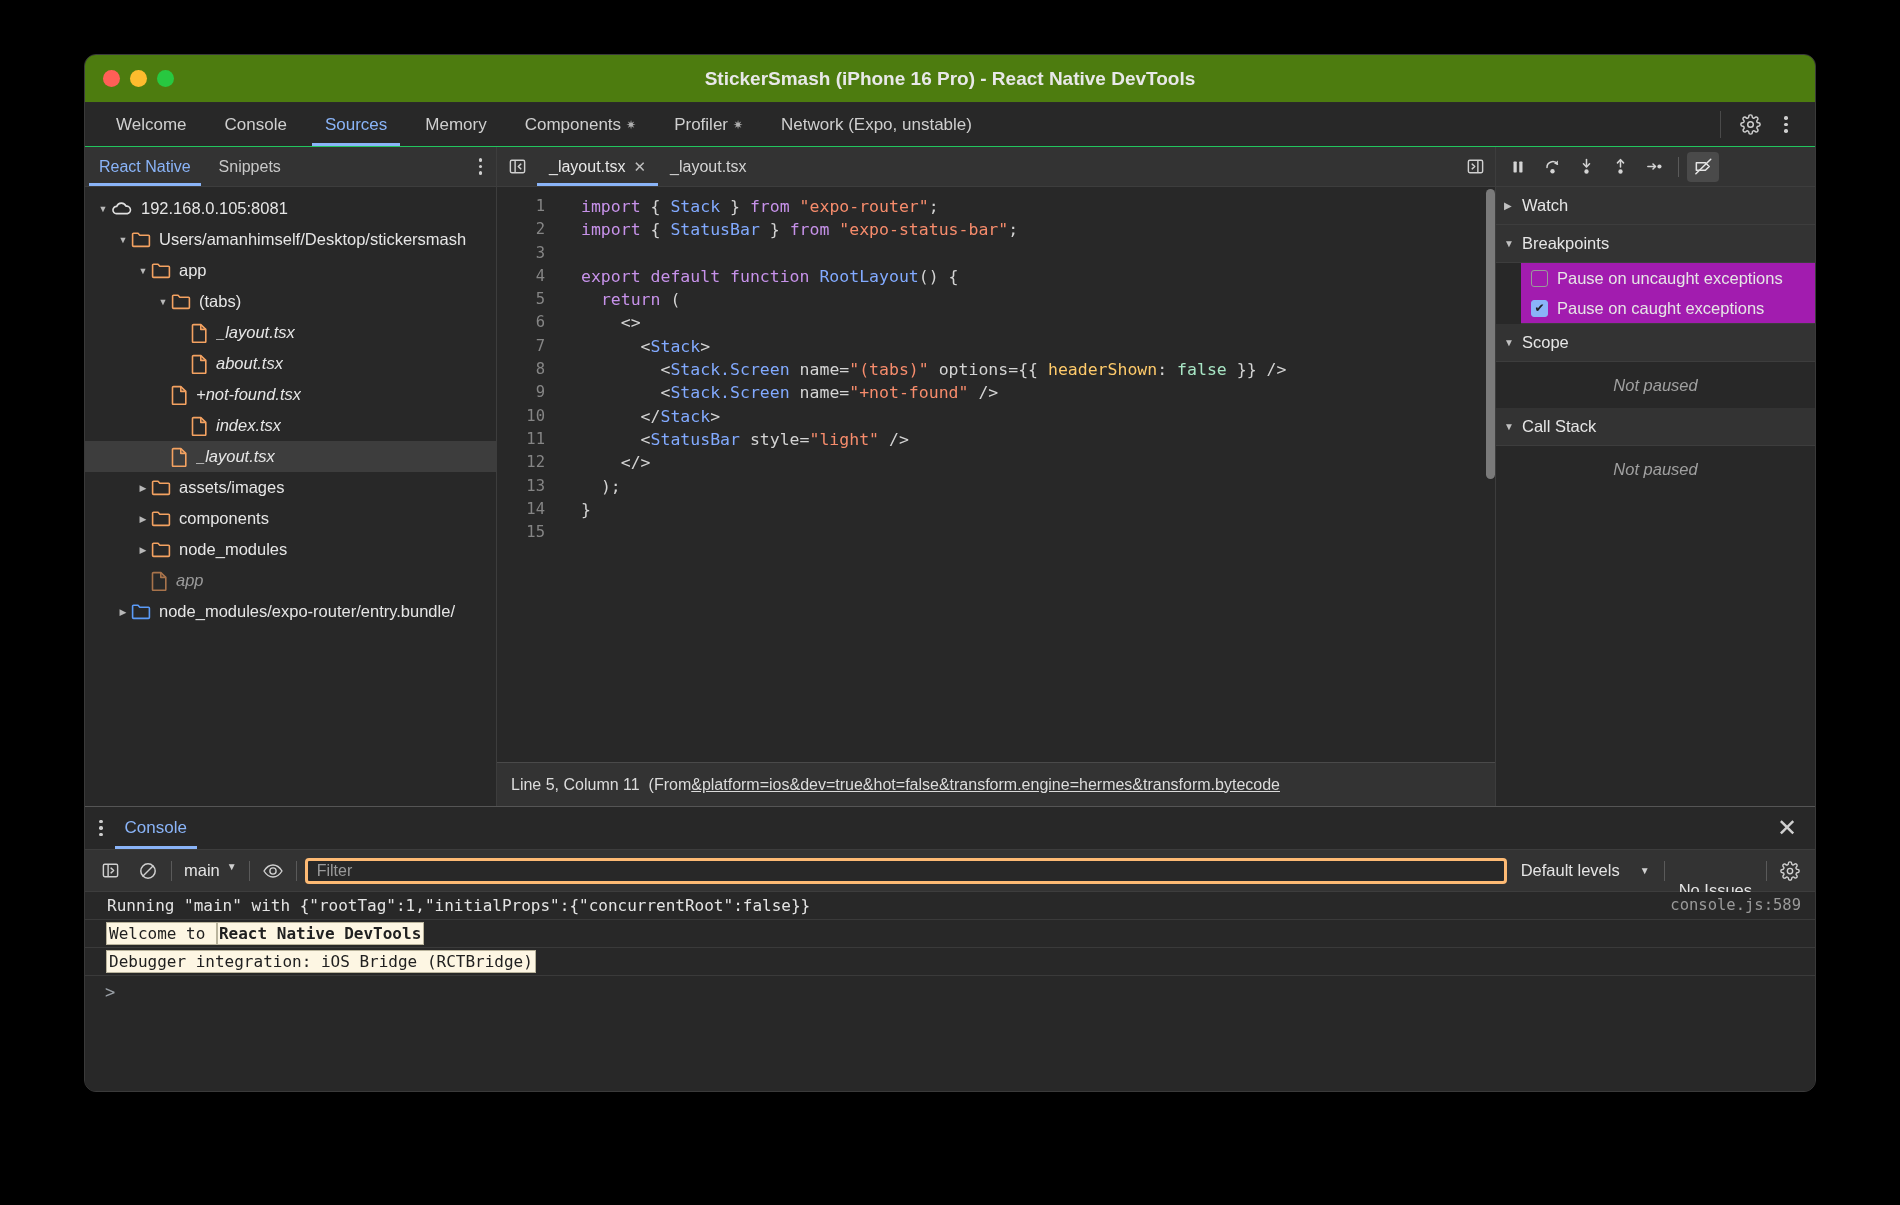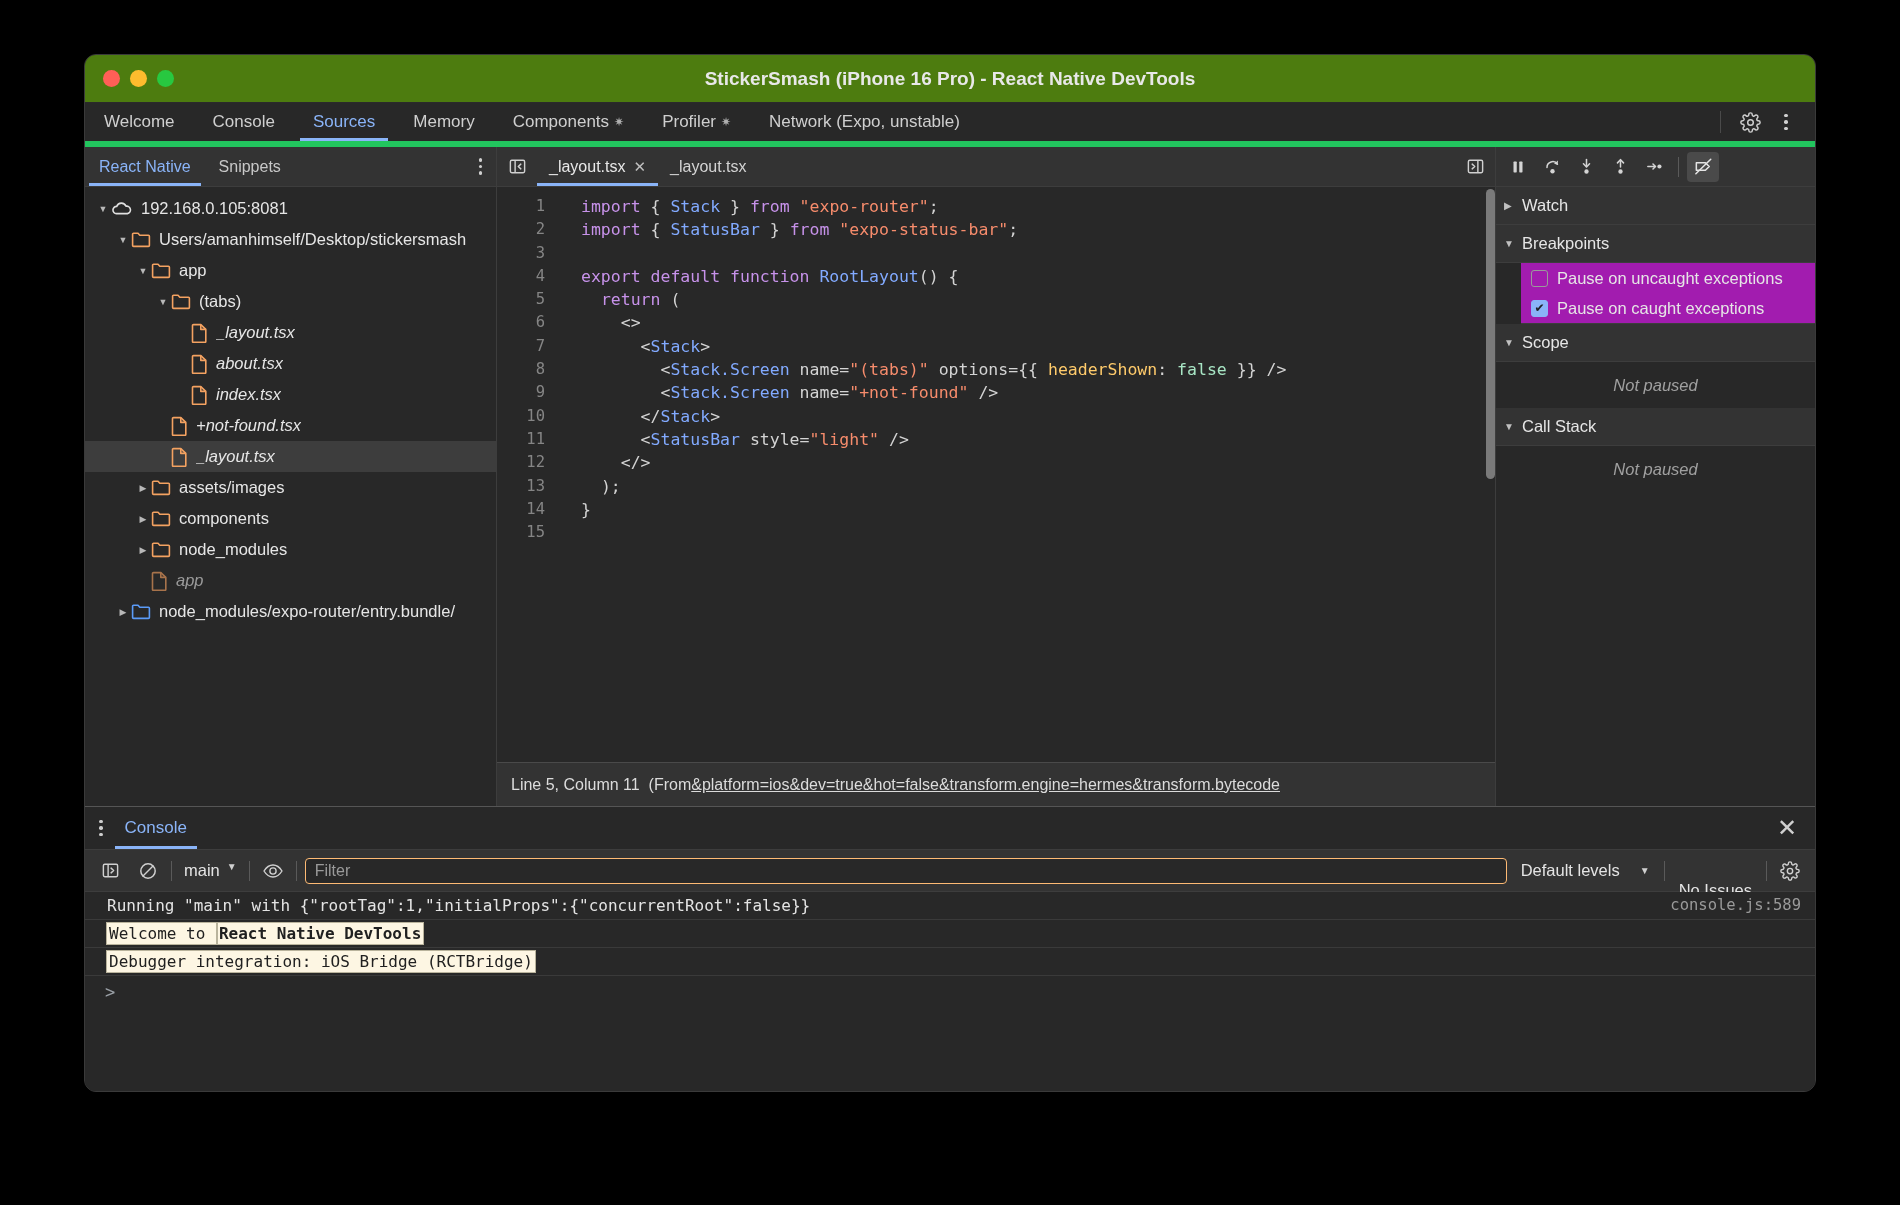--- a/index.html
+++ b/index.html
@@ -40,21 +40,22 @@
     position: absolute; left: 0; right: 0; text-align: center;
     font-size: 19px; font-weight: bold; color: #e8e8e8;
     pointer-events: none;
   }
 
   
   .tabbar {
     height: 44px; flex: 0 0 44px;
     background: #282828;
     display: flex; align-items: stretch;
-    border-bottom: 6px solid #22c55e;
+    border-bottom: 1px solid #22c55e;
+    padding-left: 12px;
   }
   .tab {
     display: flex; align-items: center;
     padding: 0 19px;
     font-size: 17px; color: #cfcfcf;
     cursor: default; position: relative;
     white-space: nowrap;
   }
   .tab.active { color: #8ab4f8; }
   .tab.active::after {
@@ -282,21 +283,21 @@
     padding: 0 10px; border-bottom: 1px solid #3d3d3d;
   }
   .ct-sep { width: 1px; height: 20px; background: #5a5a5a; }
   .ctx-select {
     display: flex; align-items: flex-start; gap: 7px;
     font-size: 16.5px; color: #e4e4e4; padding: 0 4px;
   }
   .caret { font-size: 10px; color: #d0d0d0; }
   .filter-input {
     flex: 1 1 auto; height: 26px;
-    background: #282828; border: 1px solid #fdba74; border-radius: 4px;
+    background: #282828; border: 3px solid #fdba74; border-radius: 4px;
     color: #0ea5e9; font-size: 16px; padding: 0 9px;
     font-family: "Liberation Sans", sans-serif;
     outline: none;
   }
   .filter-input::placeholder { color: #9a9a9a; }
   .levels {
     display: flex; align-items: center; gap: 20px;
     font-size: 16.5px; color: #e4e4e4; padding: 0 6px; white-space: nowrap;
   }
   .issues { font-size: 16.5px; color: #e4e4e4; padding: 0 6px; white-space: nowrap; margin-top: 39px; }
@@ -454,38 +455,38 @@
             <span class="twisty empty" style="margin-left: 90px;"></span>
             <span class="t-icon">
               <svg width="17" height="20" viewBox="0 0 17 20" fill="none" stroke="#f4a261" stroke-width="1.6" stroke-linejoin="round">
                 <path d="M2.5 1.6 h7.3 l5 4.8 v12 a1 1 0 0 1-1 1 H2.5 a1 1 0 0 1-1-1 V2.6 a1 1 0 0 1 1-1 Z"></path>
                 <path d="M9.8 1.6 v4.8 h5"></path>
               </svg>
             </span>
             <span class="t-label italic">about.tsx</span>
           </div>
           <div class="tree-row">
-            <span class="twisty empty" style="margin-left: 90px;"></span>
+            <span class="twisty empty" style="margin-left: 70px;"></span>
             <span class="t-icon">
               <svg width="17" height="20" viewBox="0 0 17 20" fill="none" stroke="#f4a261" stroke-width="1.6" stroke-linejoin="round">
                 <path d="M2.5 1.6 h7.3 l5 4.8 v12 a1 1 0 0 1-1 1 H2.5 a1 1 0 0 1-1-1 V2.6 a1 1 0 0 1 1-1 Z"></path>
                 <path d="M9.8 1.6 v4.8 h5"></path>
               </svg>
             </span>
-            <span class="t-label italic">index.tsx</span>
-          </div>
-          <div class="tree-row">
-            <span class="twisty empty" style="margin-left: 70px;"></span>
+            <span class="t-label italic">+not-found.tsx</span>
+          </div>
+          <div class="tree-row">
+            <span class="twisty empty" style="margin-left: 90px;"></span>
             <span class="t-icon">
               <svg width="17" height="20" viewBox="0 0 17 20" fill="none" stroke="#f4a261" stroke-width="1.6" stroke-linejoin="round">
                 <path d="M2.5 1.6 h7.3 l5 4.8 v12 a1 1 0 0 1-1 1 H2.5 a1 1 0 0 1-1-1 V2.6 a1 1 0 0 1 1-1 Z"></path>
                 <path d="M9.8 1.6 v4.8 h5"></path>
               </svg>
             </span>
-            <span class="t-label italic">+not-found.tsx</span>
+            <span class="t-label italic">index.tsx</span>
           </div>
           <div class="tree-row selected">
             <span class="twisty empty" style="margin-left: 70px;"></span>
             <span class="t-icon">
               <svg width="17" height="20" viewBox="0 0 17 20" fill="none" stroke="#f4a261" stroke-width="1.6" stroke-linejoin="round">
                 <path d="M2.5 1.6 h7.3 l5 4.8 v12 a1 1 0 0 1-1 1 H2.5 a1 1 0 0 1-1-1 V2.6 a1 1 0 0 1 1-1 Z"></path>
                 <path d="M9.8 1.6 v4.8 h5"></path>
               </svg>
             </span>
             <span class="t-label italic">_layout.tsx</span>

